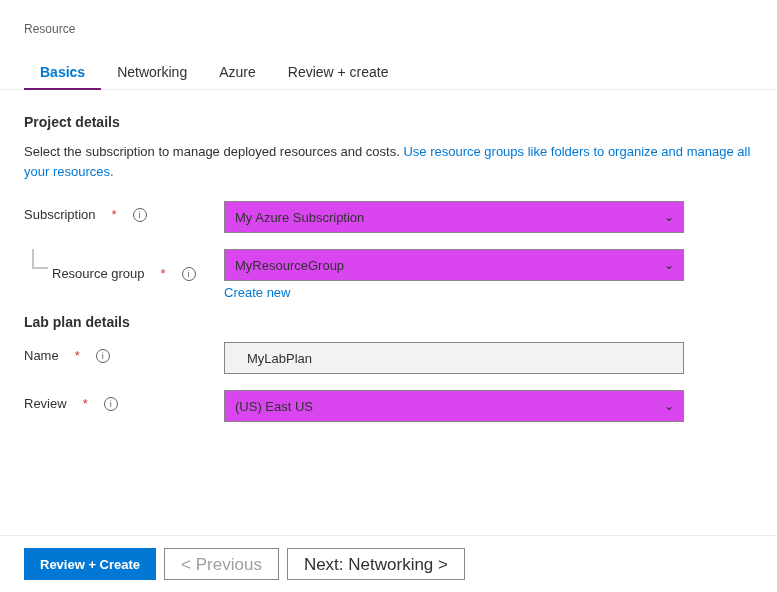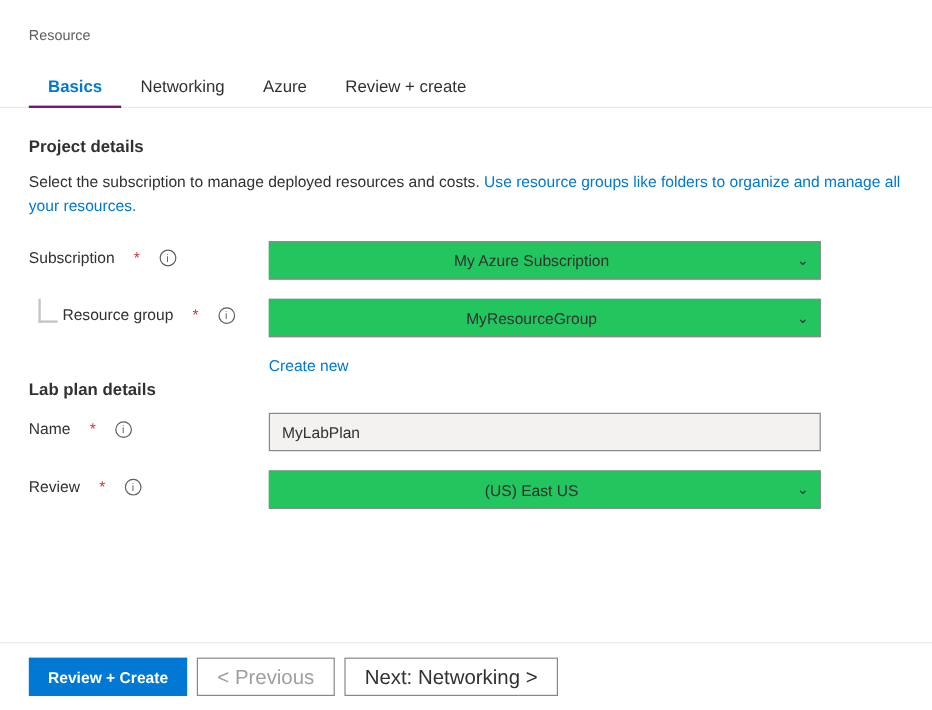--- a/index.html
+++ b/index.html
@@ -137,56 +137,55 @@
 
     .select-wrapper {
       position: relative;
       width: 100%;
     }
 
     .select-field {
       width: 100%;
       padding: 5px 32px 5px 10px;
       border: 1px solid #8a8886;
-      background: #22c55e;
+      background: #d946ef;
       font-size: 13px;
       color: #323130;
       appearance: none;
       cursor: pointer;
       height: 32px;
-      text-align: center;
     }
 
     .chevron-down {
       position: absolute;
       right: 10px;
       top: 50%;
       transform: translateY(-50%);
       pointer-events: none;
       color: #323130;
       font-size: 12px;
     }
 
     .text-input {
       width: 100%;
-      padding: 5px 10px;
+      padding: 5px 22px;
       border: 1px solid #8a8886;
       background: #f3f2f1;
       font-size: 13px;
       color: #323130;
       height: 32px;
     }
 
     .create-new-link {
       font-size: 13px;
       color: #0078d4;
       text-decoration: none;
       cursor: pointer;
       display: block;
-      margin-top: 16px;
+      margin-top: 4px;
     }
 
     .resource-group-row {
       display: flex;
       align-items: flex-start;
       margin-bottom: 4px;
     }
 
     .indent-line {
       width: 16px;
@@ -194,21 +193,21 @@
       border-left: 2px solid #c8c6c4;
       border-bottom: 2px solid #c8c6c4;
       height: 20px;
       margin-right: 4px;
       margin-left: 8px;
       margin-top: 0;
       align-self: flex-start;
     }
 
     .lab-section {
-      margin-top: 4px;
+      margin-top: 14px;
     }
 
     .footer {
       border-top: 1px solid #edebe9;
       padding: 12px 24px;
       display: flex;
       align-items: center;
       gap: 8px;
       background: #fff;
     }
@@ -277,21 +276,21 @@
             <option>My Azure Subscription</option>
           </select>
           <span class="chevron-down">⌄</span>
         </div>
       </div>
     </div>
 
     <div class="resource-group-row">
       <div style="display:flex; align-items:flex-start; min-width:200px;">
         <div class="indent-line"></div>
-        <div class="form-label" style="min-width: auto; padding-top: 6px;">
+        <div class="form-label" style="min-width: auto; padding-top: 6px; margin-top: 11px;">
           <span>Resource group</span>
           <span class="required">*</span>
           <i class="info-icon">i</i>
         </div>
       </div>
       <div class="form-control">
         <div class="select-wrapper">
           <select class="select-field">
             <option>MyResourceGroup</option>
           </select>

